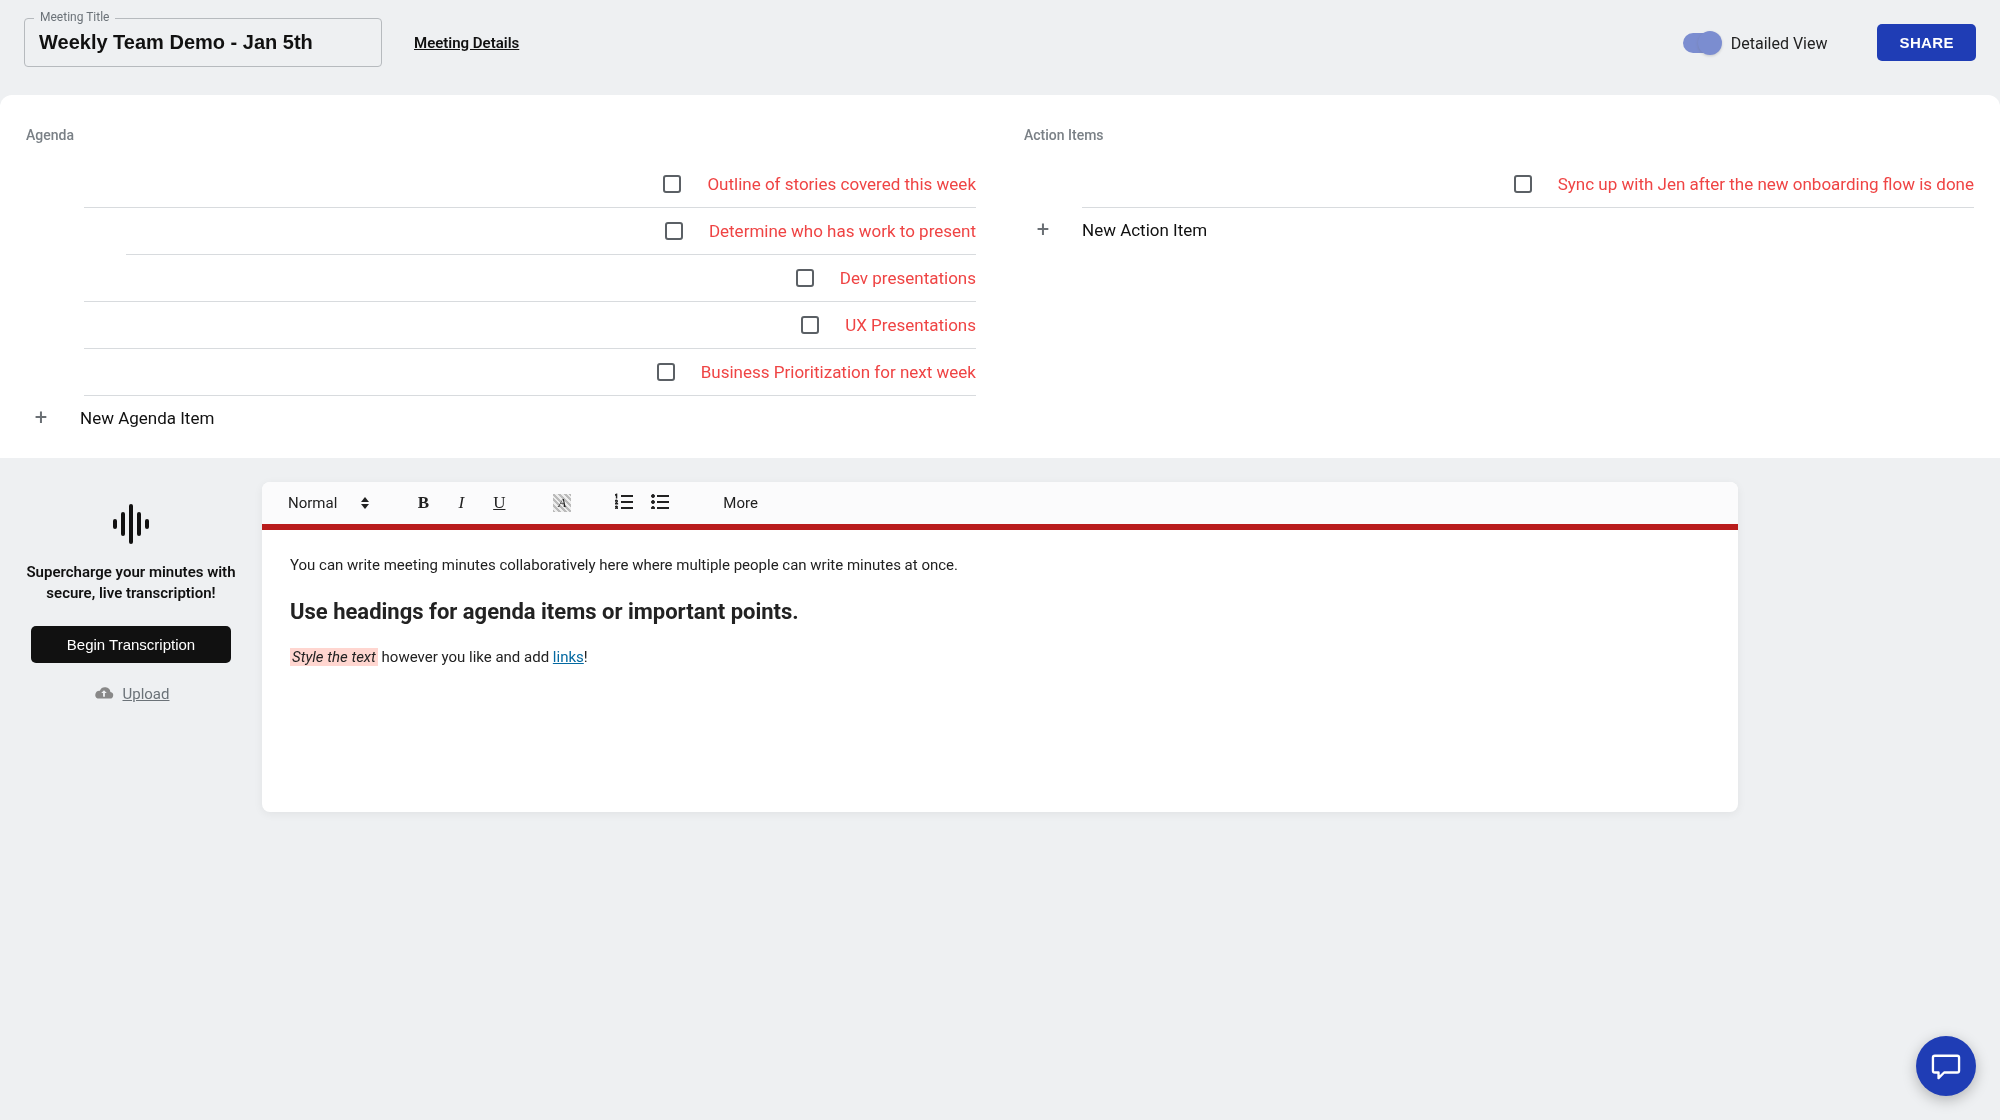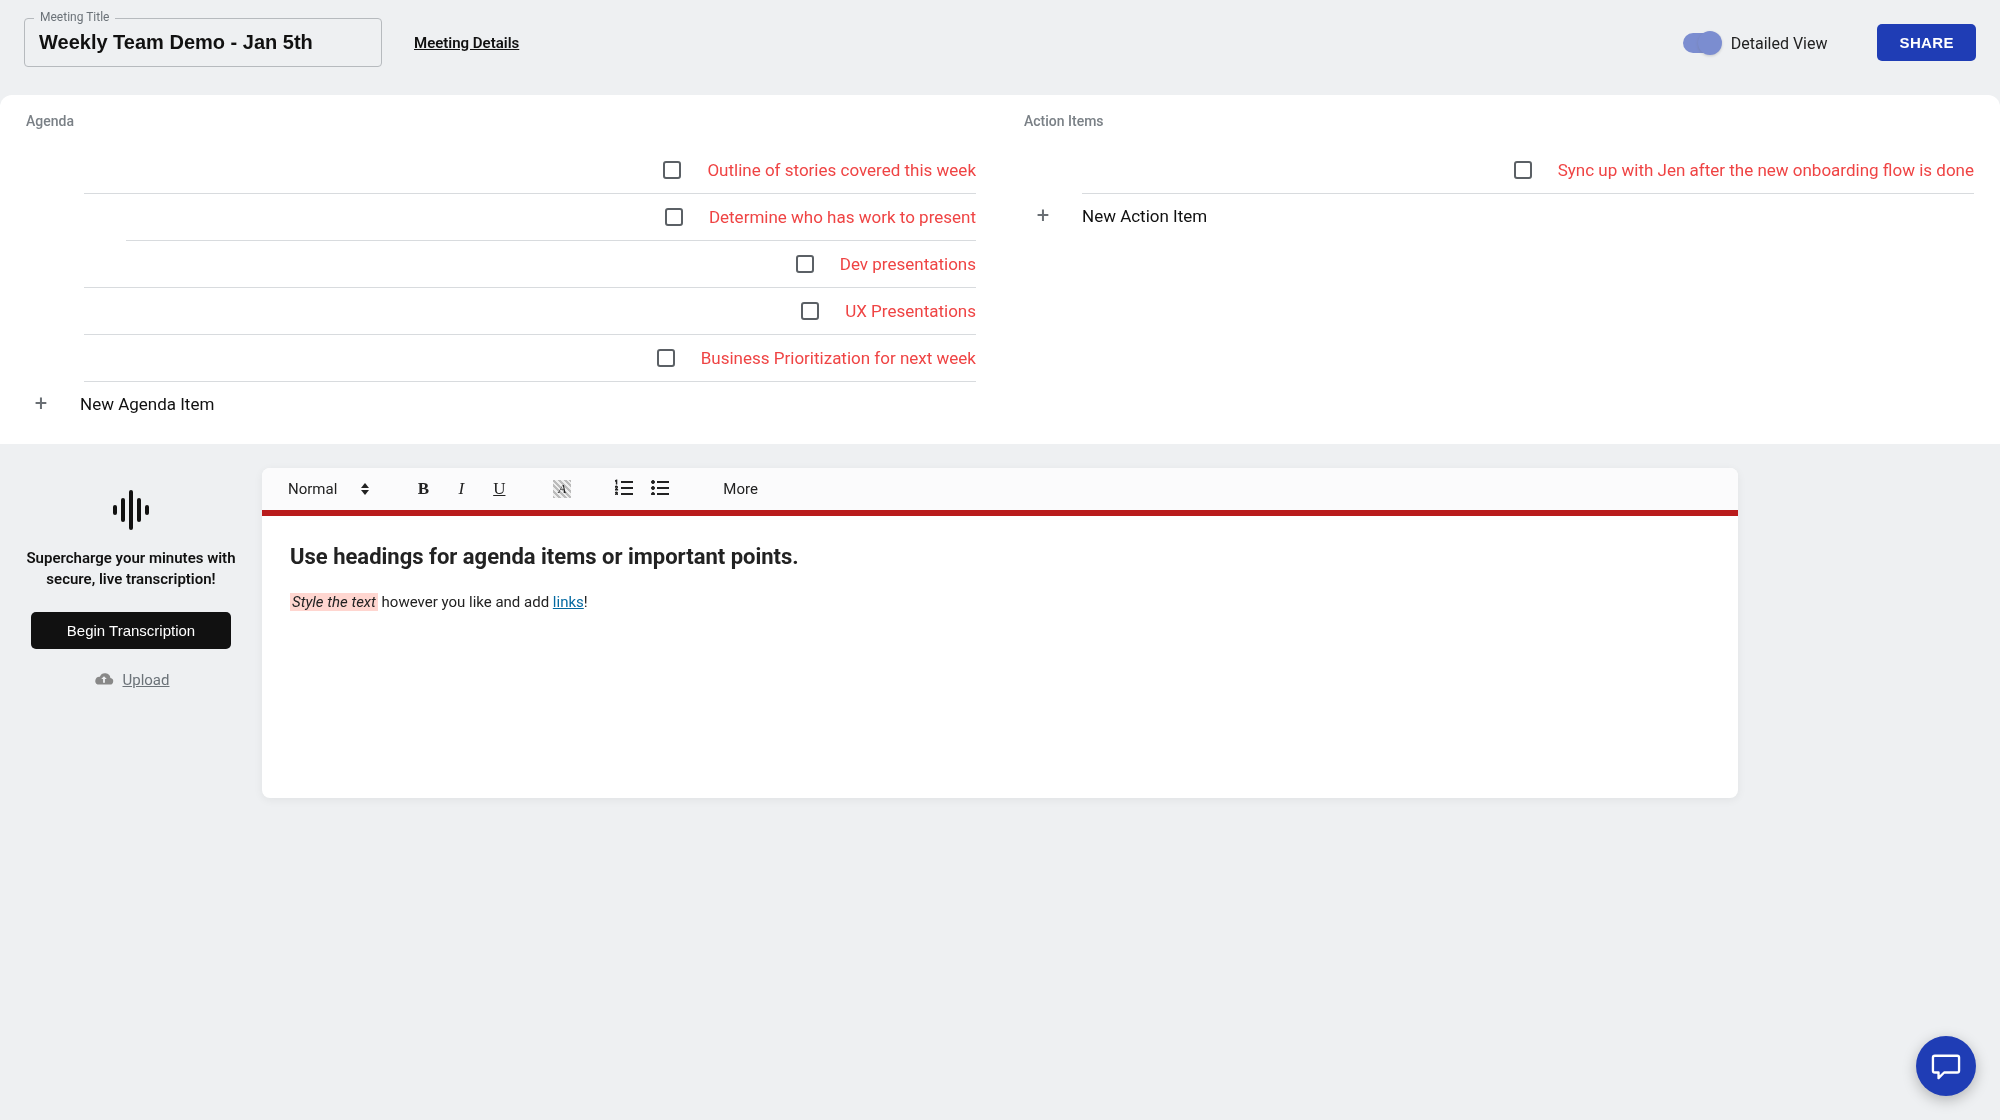--- a/index.html
+++ b/index.html
@@ -84,21 +84,21 @@
     font-weight: 600;
     letter-spacing: 0.4px;
     cursor: pointer;
     margin-left: 18px;
   }
 
   
   .panels {
     background: #fff;
     border-radius: 12px 12px 0 0;
-    padding: 18px 26px 30px 26px;
+    padding: 32px 26px 30px 26px;
     display: flex;
     gap: 48px;
     margin: 0;
   }
   .panel { flex: 1; }
   .panel-title {
     font-size: 14px;
     color: #7a8086;
     font-weight: 500;
     margin-bottom: 18px;
@@ -426,20 +426,21 @@
             <circle cx="2" cy="9" r="1.5" fill="#222"></circle>
             <line x1="6" y1="9" x2="18" y2="9" stroke-width="2"></line>
             <circle cx="2" cy="15" r="1.5" fill="#222"></circle>
             <line x1="6" y1="15" x2="18" y2="15" stroke-width="2"></line>
           </svg>
       </div>
       <div class="tb-gap"></div>
       <div class="tb-more">More</div>
     </div>
     <div class="editor-body">
+      <p>You can write meeting minutes collaboratively here where multiple people can write minutes at once.</p>
       <h2>Use headings for agenda items or important points.</h2>
       <p><span class="hl">Style the text</span><span> however you like and add </span><a class="ed-link">links</a><span>!</span></p>
     </div>
   </div>
 </div>
 
 <div class="fab">
   <svg viewBox="0 0 32 30">
     <path d="M4 4 h24 a2 2 0 0 1 2 2 v14 a2 2 0 0 1 -2 2 h-14 l-6 6 v-6 h-4 a2 2 0 0 1 -2 -2 v-14 a2 2 0 0 1 2 -2 z" stroke-linejoin="round"></path>
   </svg>

